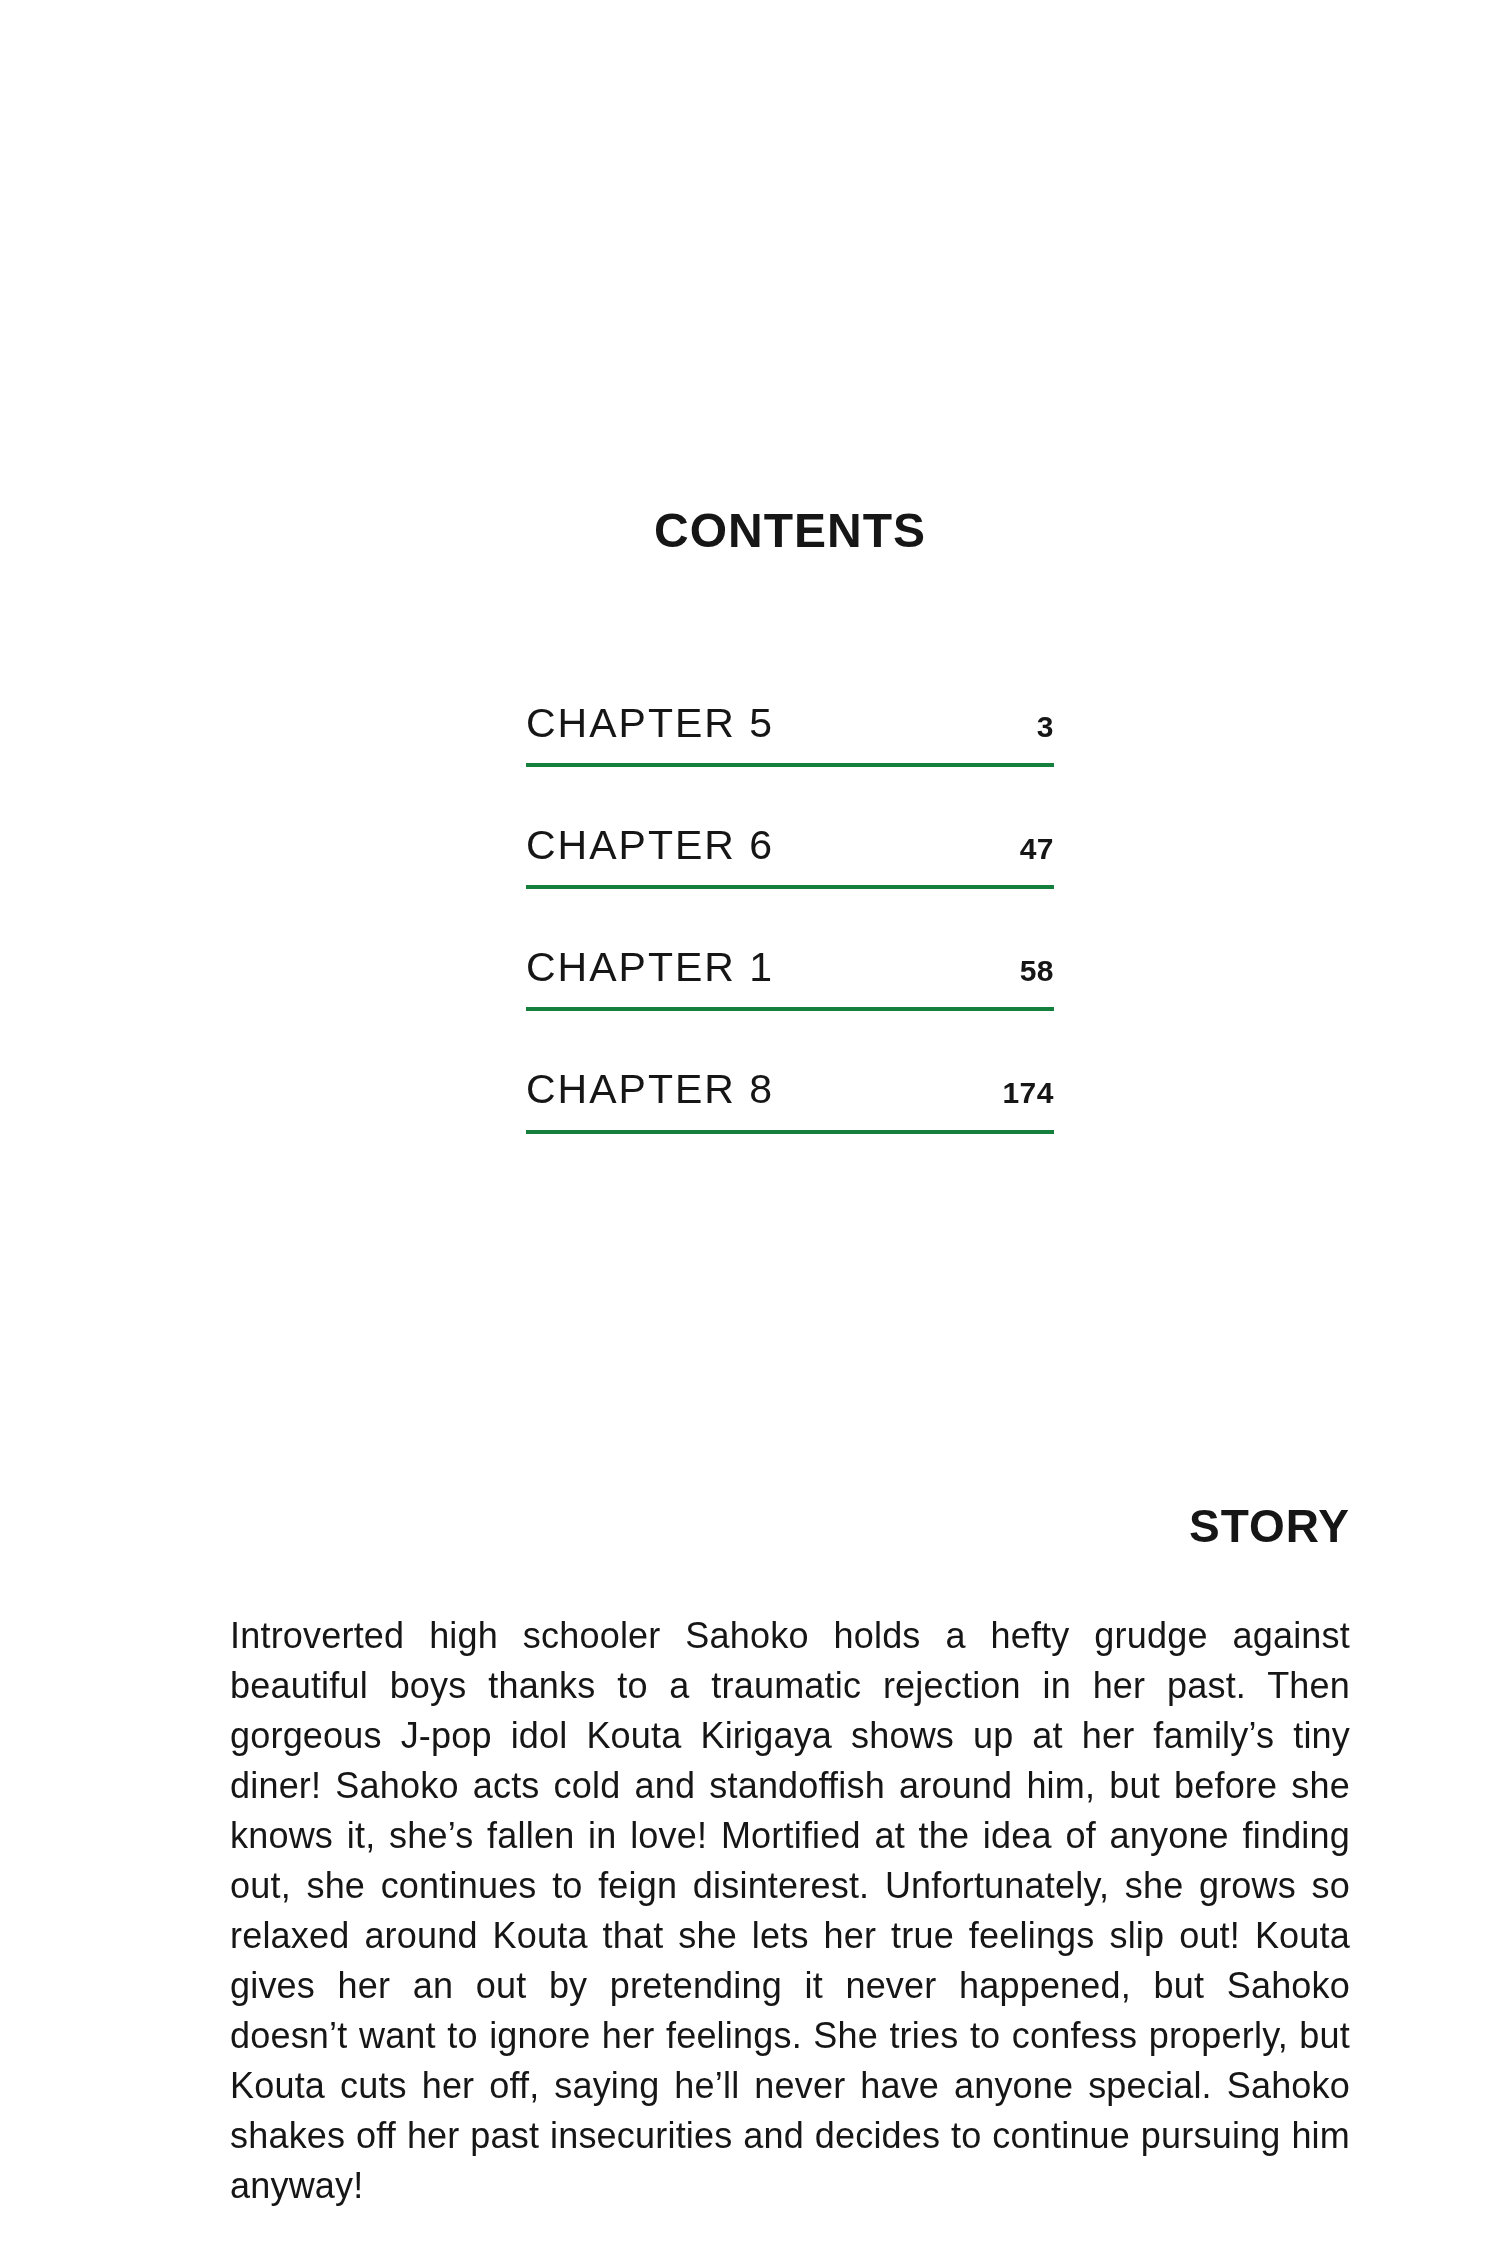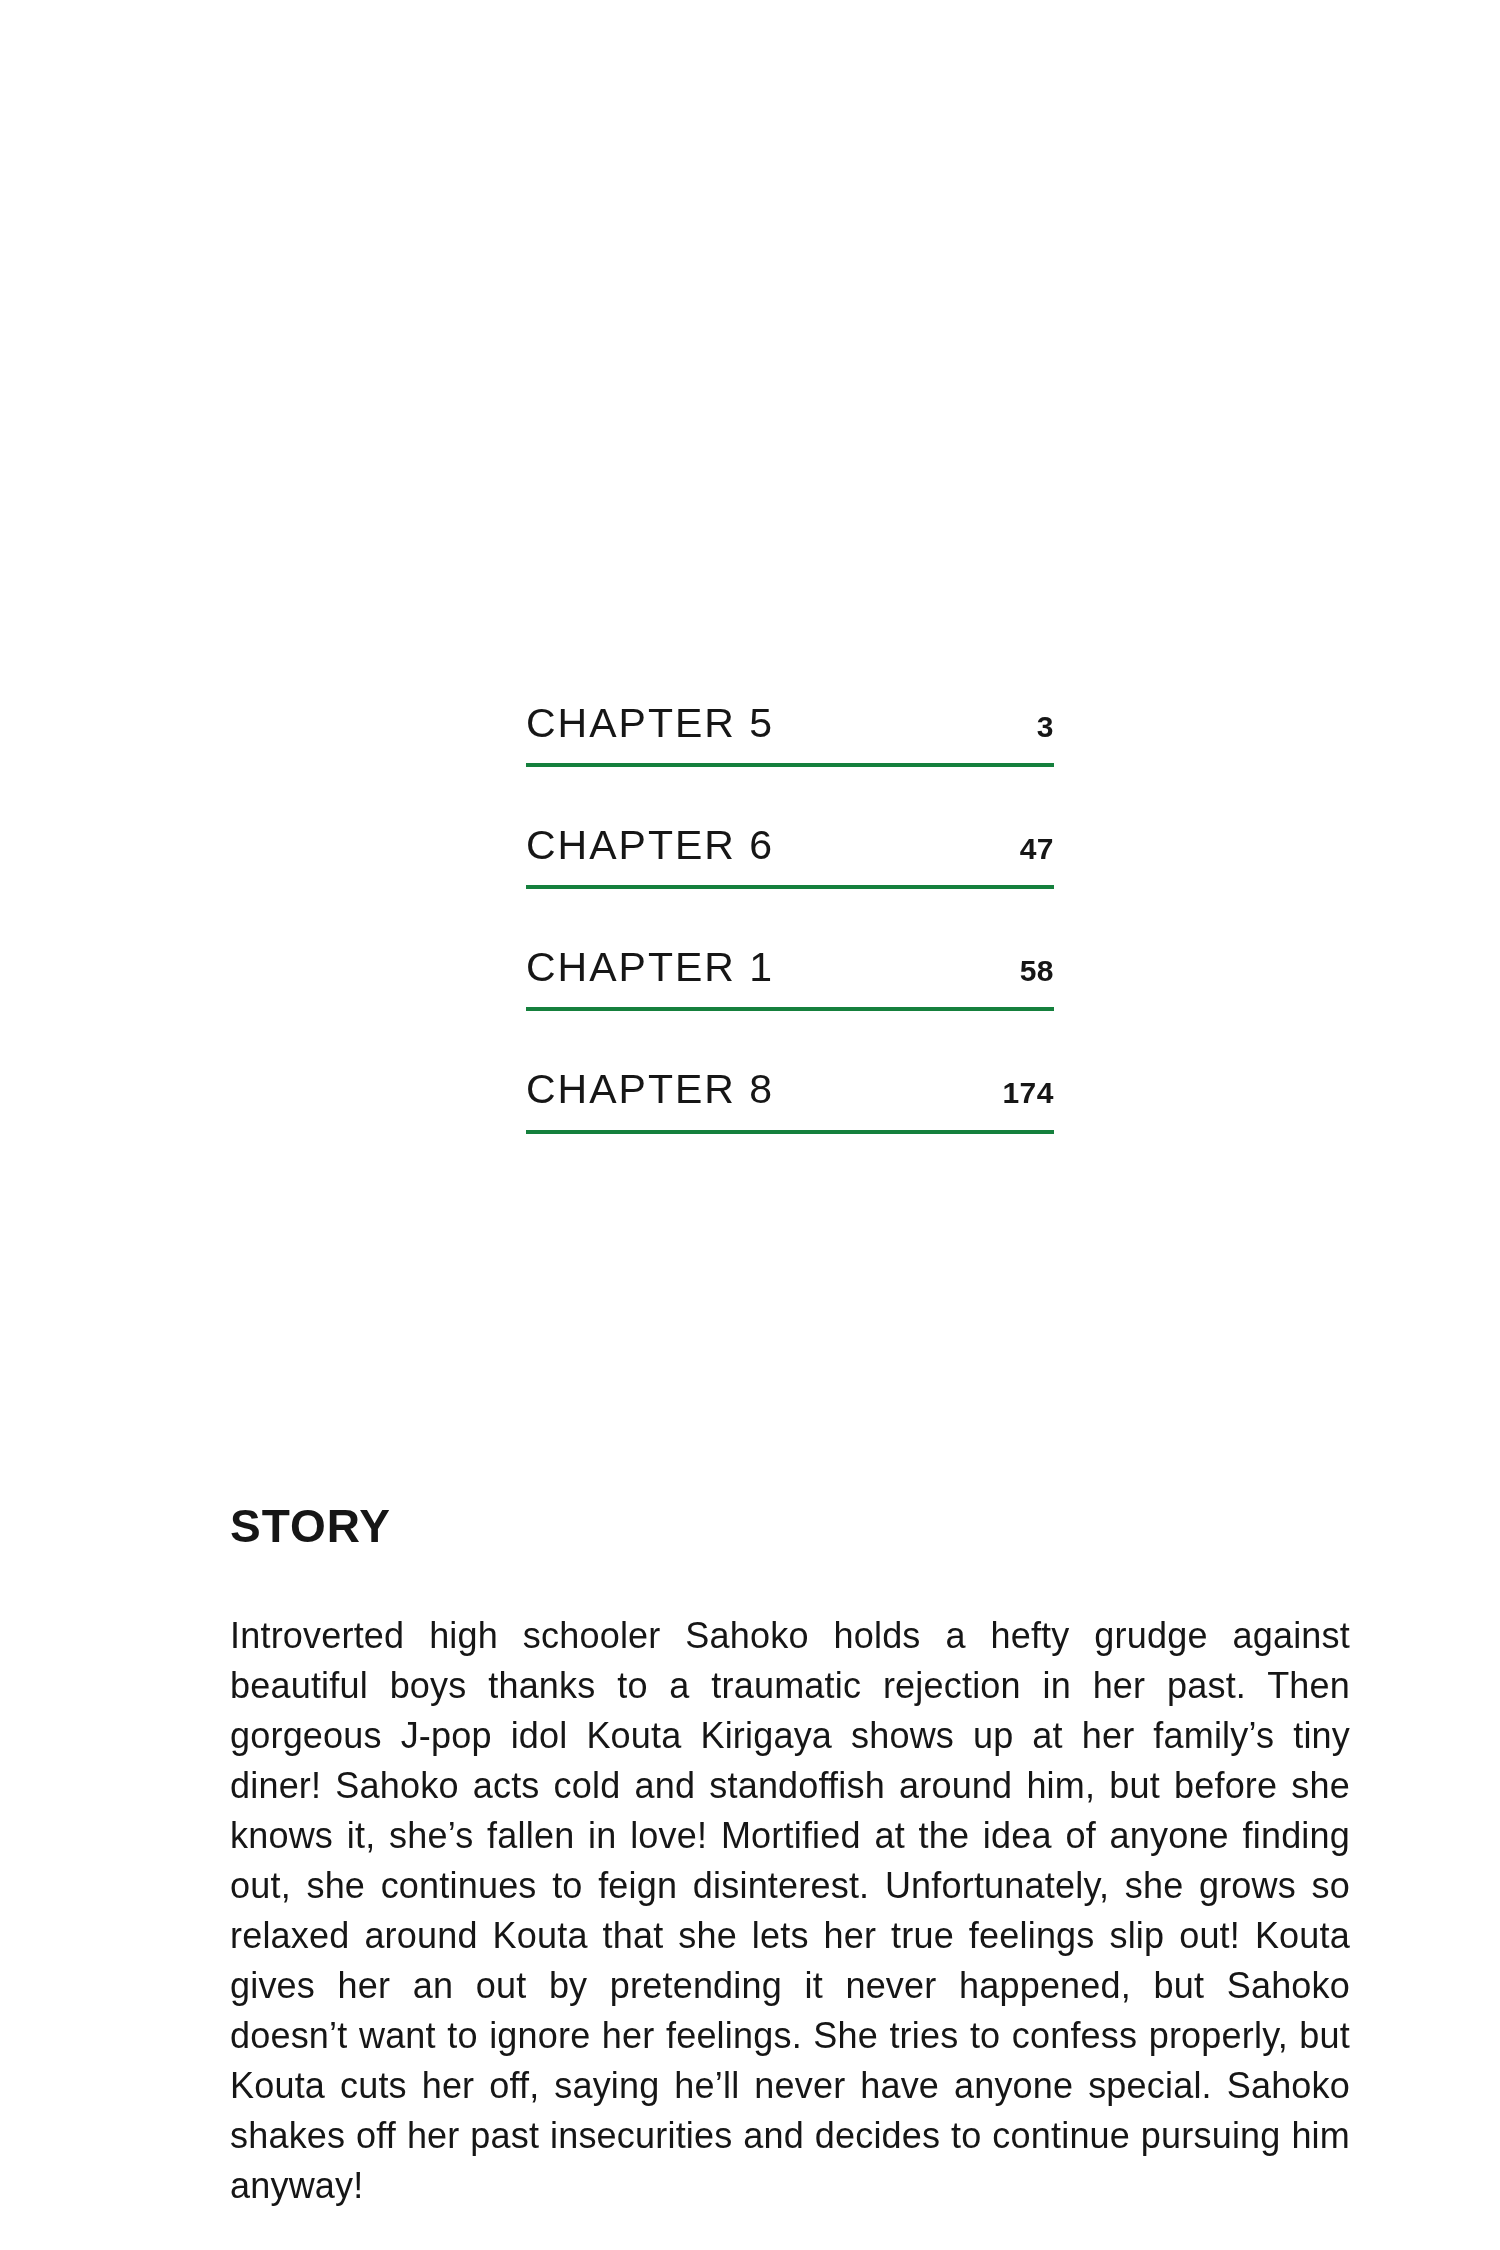--- a/index.html
+++ b/index.html
@@ -62,21 +62,21 @@
     font-size: 30px;
     font-weight: 700;
     letter-spacing: 0.5px;
   }
   .story-title {
     position: absolute;
     top: 1499px;
     left: 0;
     width: 100%;
     margin: 0;
-    text-align: left;
+    text-align: right;
     font-size: 46px;
     font-weight: 700;
     letter-spacing: 1px;
     line-height: 1.2;
   }
   .story-text {
     position: absolute;
     top: 1611px;
     left: 0;
     width: 1120px;
@@ -86,20 +86,21 @@
     letter-spacing: 0.2px;
     text-align: justify;
     font-weight: 400;
   }
 </style>
 </head>
 <body>
 
 <div class="column">
 
+  <h1 class="contents-title">CONTENTS</h1>
 
   <div class="toc">
 
     <div class="toc-row">
       <span class="toc-label">CHAPTER 5</span>
       <span class="toc-page">3</span>
     </div>
 
     <div class="toc-row">
       <span class="toc-label">CHAPTER 6</span>

